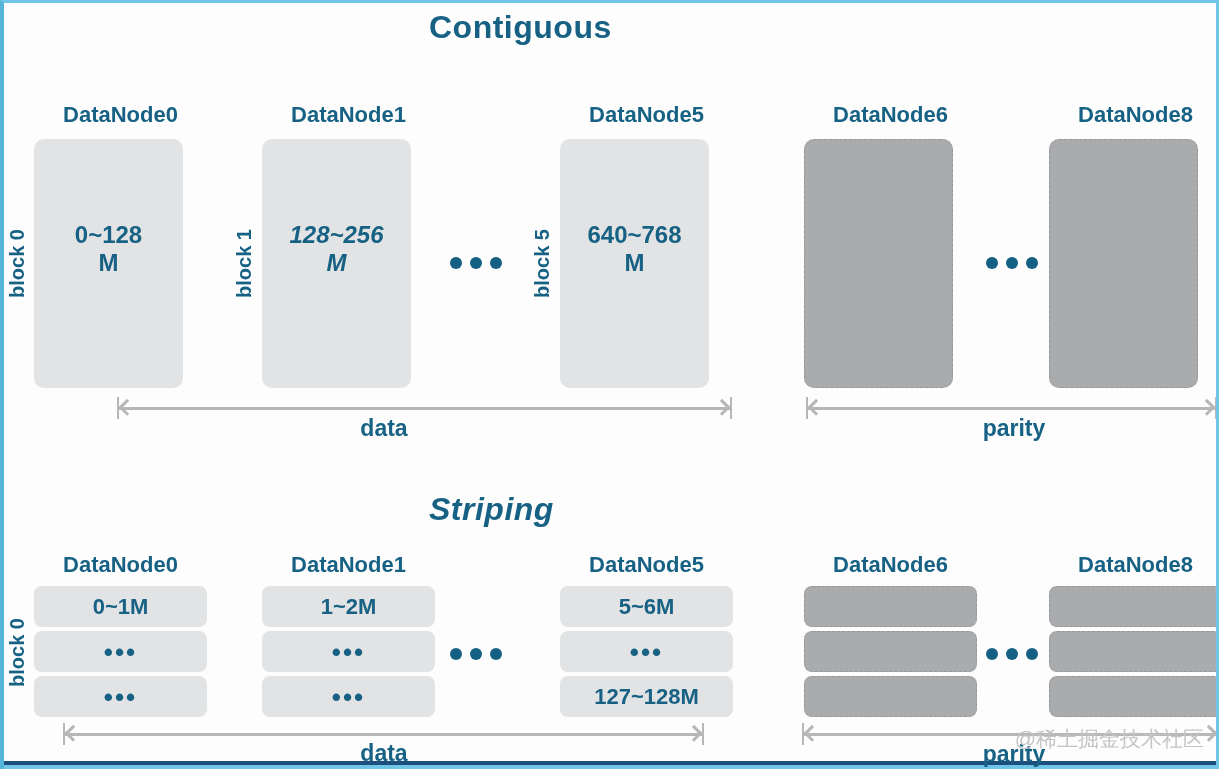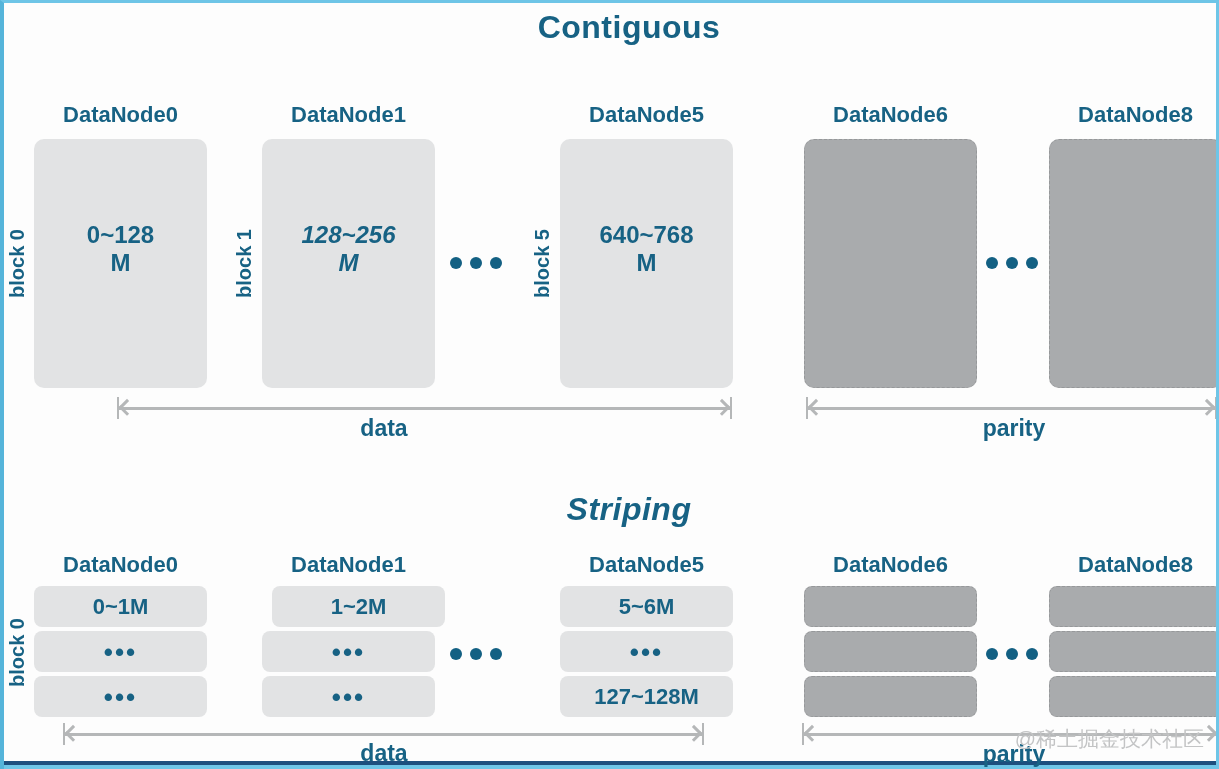--- a/index.html
+++ b/index.html
@@ -7,29 +7,29 @@
     position:relative;width:1219px;height:769px;overflow:hidden;
     background:#fdfdfd;box-sizing:border-box;
     border-top:3px solid #6ec5e7;border-left:4px solid #55b4da;border-right:3px solid #6ec5e7;
     font-family:"Liberation Sans","DejaVu Sans",sans-serif;
     color:#176284;
   }
   .bottom-light{position:absolute;left:0;right:0;bottom:0;height:4px;background:#6ec5e7;}
   .bottom-navy{position:absolute;left:0;right:0;bottom:4px;height:4px;background:#1d4f7e;}
 
   .section-title{
-    position:absolute;width:400px;text-align:center;
+    position:absolute;width:400px;
     font-size:32px;font-weight:700;letter-spacing:0.5px;
   }
   .node-label{
     position:absolute;width:173px;text-align:center;
     font-size:22px;font-weight:700;
   }
   .big-block{
-    position:absolute;width:173px;height:249px;border-radius:10px;
+    position:absolute;width:149px;height:249px;border-radius:10px;
     box-sizing:border-box;
   }
   .light{background:#e2e3e4;}
   .dark{background:#a9abad;border:1px dashed #96989a;}
   .block-text{
     position:absolute;left:0;right:0;top:82px;text-align:center;
     font-size:24px;font-weight:700;line-height:28px;white-space:pre-line;
   }
   .vlabel{
     position:absolute;width:26px;display:flex;align-items:center;justify-content:center;
@@ -142,21 +142,21 @@
   <div class="node-label" style="left:1045px;top:549px;">DataNode8</div>
 
   <div class="vlabel" style="left:0px;top:588px;height:122px;">
       <span>block 0</span>
     </div>
 
   <div class="row-cell light" style="left:30px;top:583px;">0~1M</div>
   <div class="row-cell light dots-cell" style="left:30px;top:628px;">•••</div>
   <div class="row-cell light dots-cell" style="left:30px;top:673px;">•••</div>
 
-  <div class="row-cell light" style="left:268px;top:583px;">1~2M</div>
+  <div class="row-cell light" style="left:258px;top:583px;">1~2M</div>
   <div class="row-cell light dots-cell" style="left:258px;top:628px;">•••</div>
   <div class="row-cell light dots-cell" style="left:258px;top:673px;">•••</div>
 
   <div class="row-cell light" style="left:556px;top:583px;">5~6M</div>
   <div class="row-cell light dots-cell" style="left:556px;top:628px;">•••</div>
   <div class="row-cell light" style="left:556px;top:673px;">127~128M</div>
 
   <div class="row-cell dark" style="left:800px;top:583px;"></div>
   <div class="row-cell dark" style="left:800px;top:628px;"></div>
   <div class="row-cell dark" style="left:800px;top:673px;"></div>

